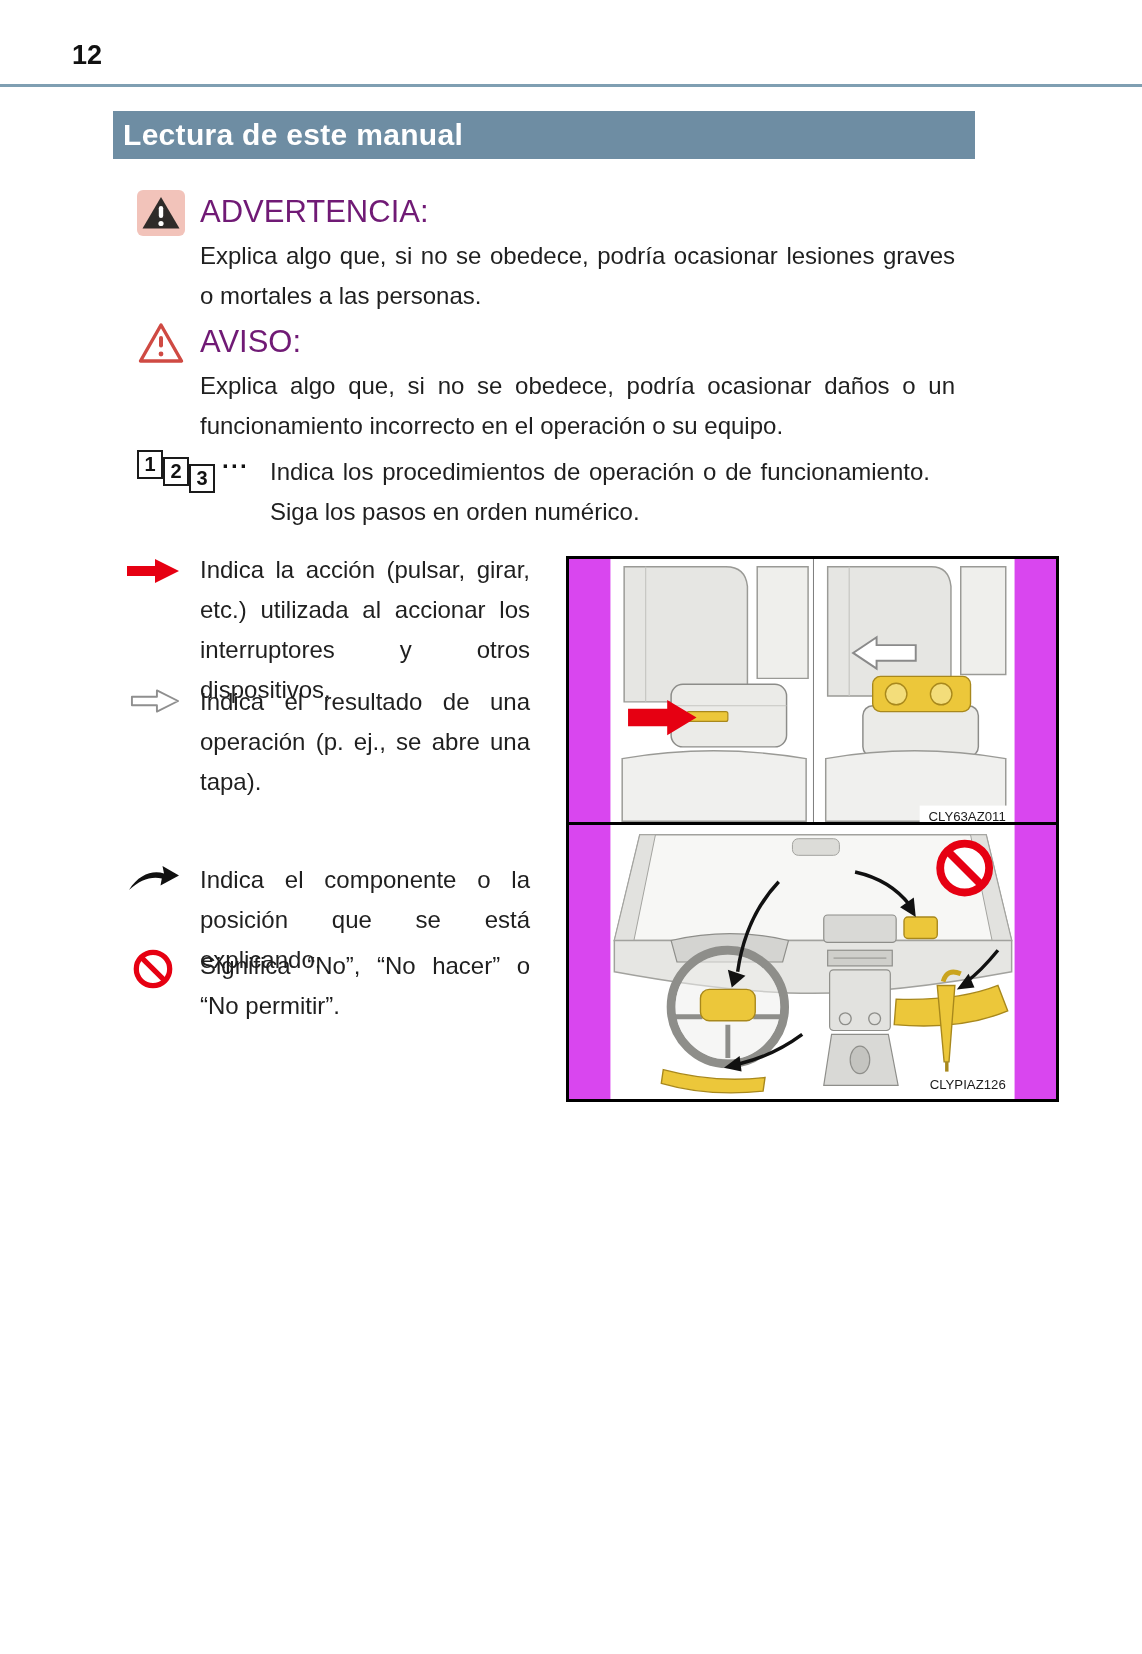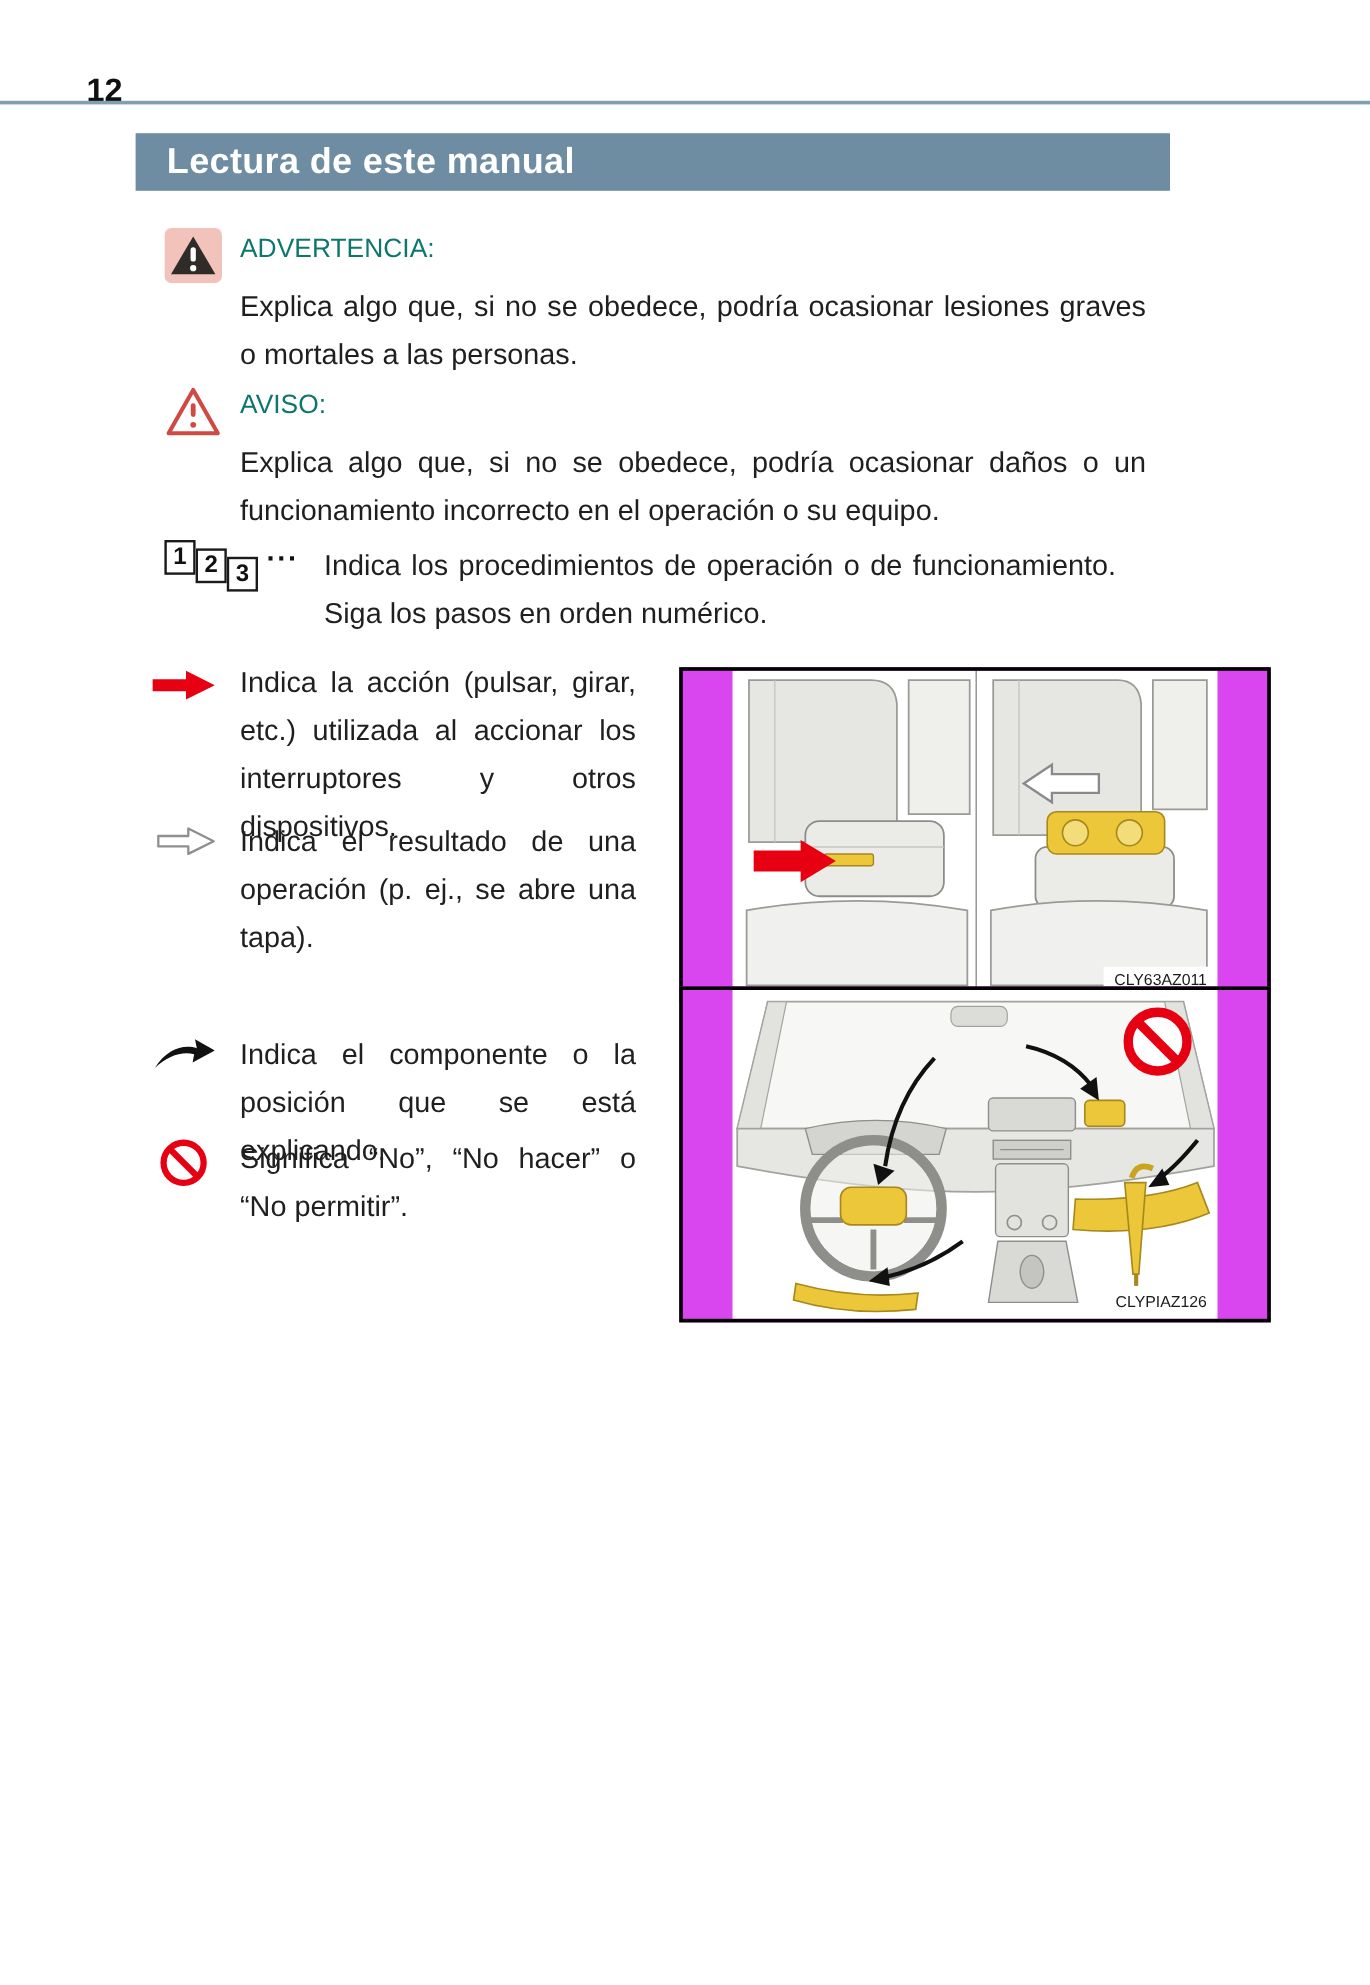--- a/index.html
+++ b/index.html
@@ -1,28 +1,28 @@
 <!DOCTYPE html>
 <html><head>
 <meta charset="utf-8">
 <style>
   * { margin:0; padding:0; box-sizing:border-box; }
   html,body { background:#ffffff; }
   body { font-family:"Liberation Sans", sans-serif; color:#1f1f1f; }
   .page { position:relative; width:1142px; height:1654px; background:#ffffff; overflow:hidden; }
 
-  .page-number { position:absolute; left:72px; top:40px; font-size:27px; font-weight:bold; color:#111;margin-top:20px; }
+  .page-number { position:absolute; left:72px; top:40px; font-size:27px; font-weight:bold; color:#111; }
   .top-rule { position:absolute; left:0; top:84px; width:100%; height:3px; background:#7f9fb2; }
 
   .header-bar { position:absolute; left:113px; top:111px; width:862px; height:48px;
-                background:#6e8da3; display:flex; align-items:center; padding-left:26px; }
+                background:#6e8da3; display:flex; align-items:center; padding-left:10px; }
   .header-title { color:#ffffff; font-size:30px; font-weight:bold; letter-spacing:0.3px; }
 
   .icon { position:absolute; }
-  .sec-title { position:absolute; font-size:22px; color:#0f766e; }
+  .sec-title { position:absolute; font-size:31px; color:#701a75; }
   .sec-body { position:absolute; font-size:24px; line-height:40px; text-align:justify; color:#1f1f1f; }
 
   .step-box { position:absolute; width:26px; height:29px; border:2.5px solid #1a1a1a; background:#fff;
               display:flex; align-items:center; justify-content:center;
               font-size:20px; font-weight:bold; color:#111; }
   .step-dots { position:absolute; font-size:24px; font-weight:bold; letter-spacing:1px; color:#111; }
 
   .figure { position:absolute; width:493px; background:#d946ef; border:3px solid #000000; }
   .fig-svg { display:block; width:100%; height:100%; }
 </style>

